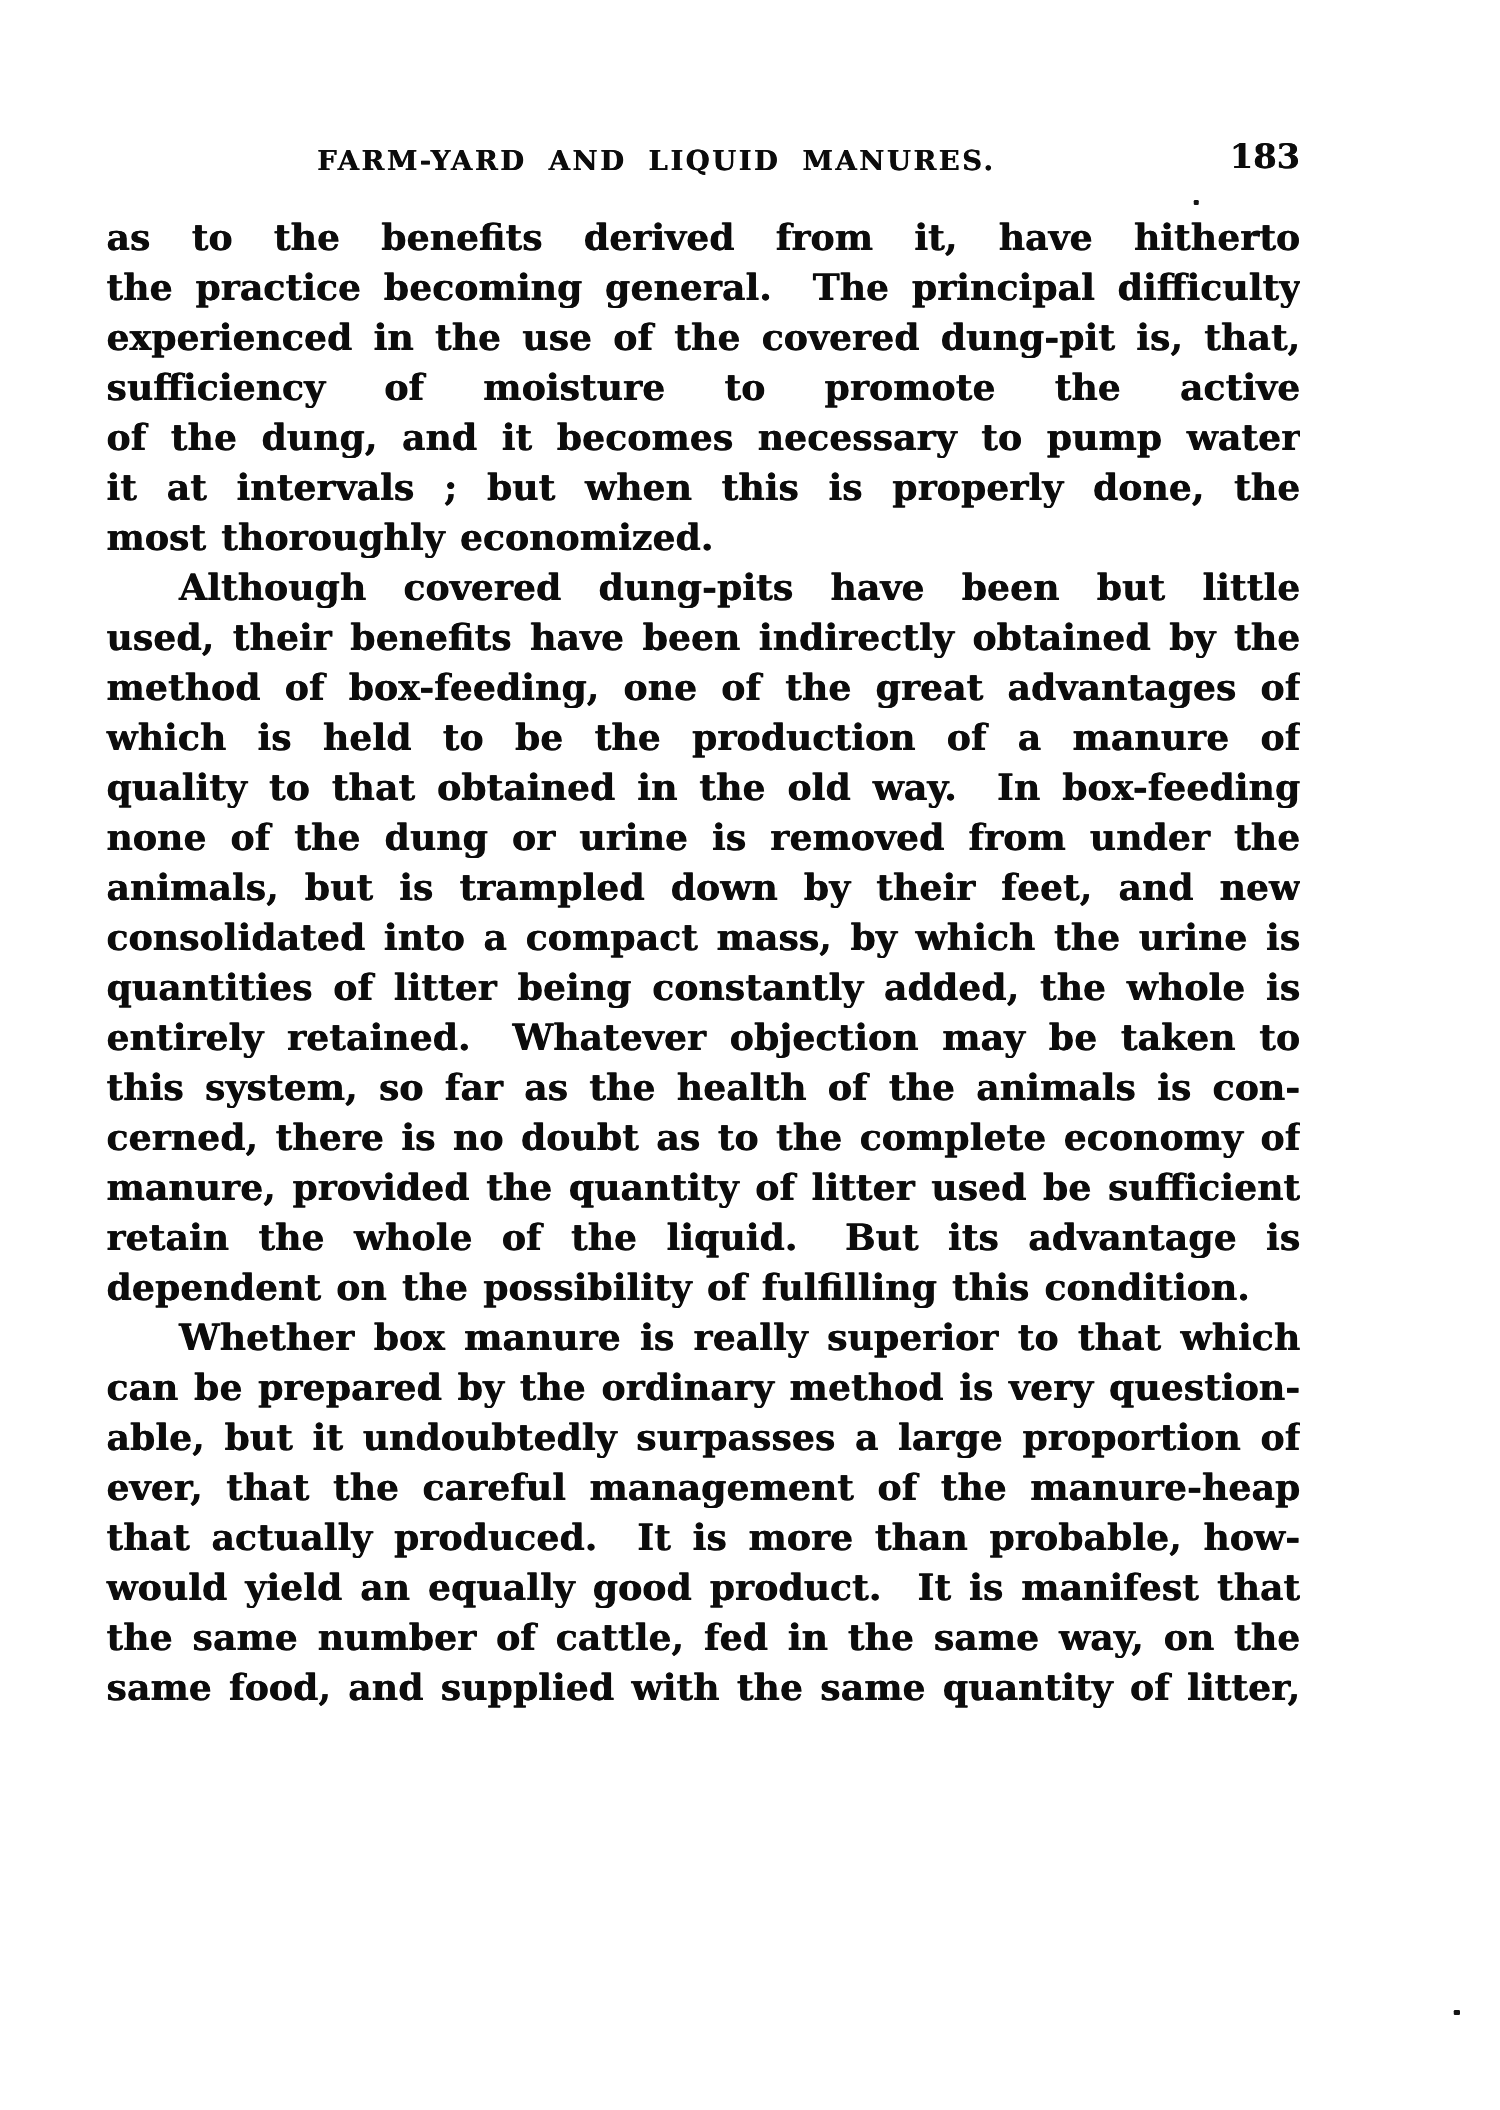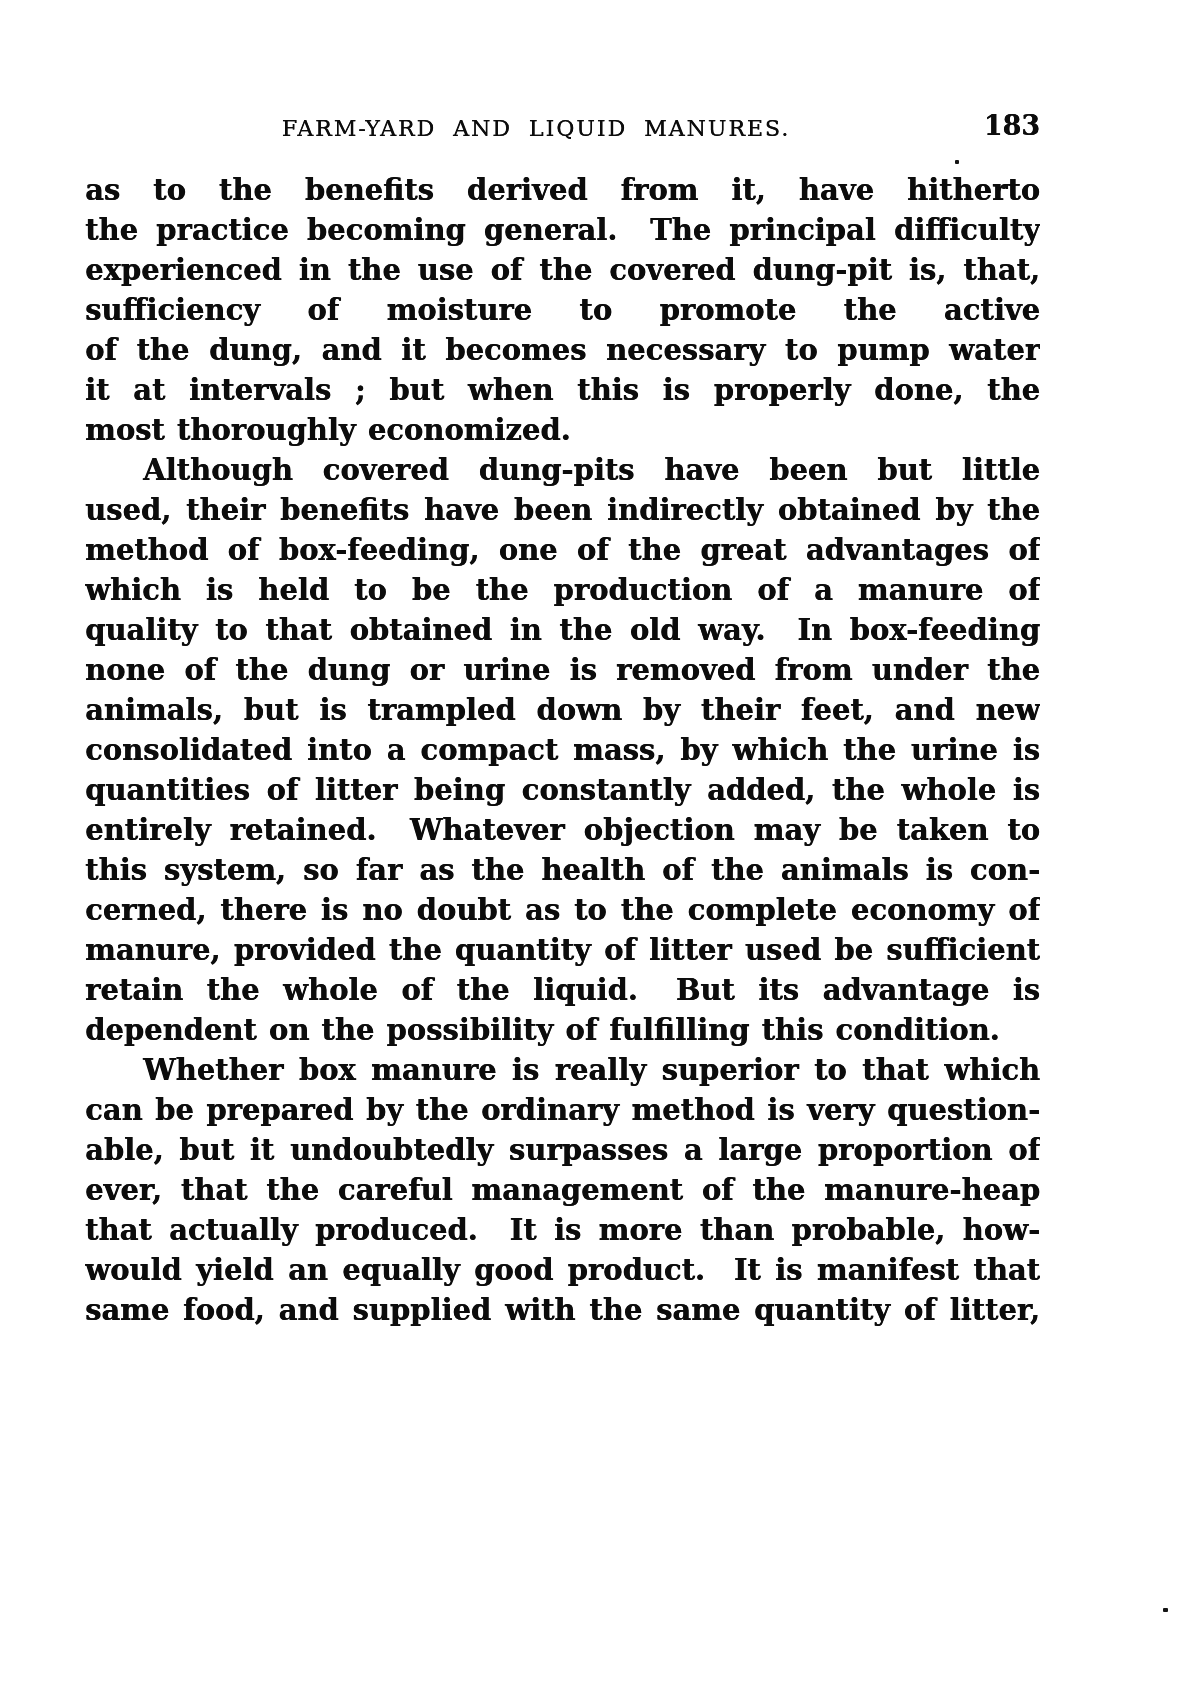--- a/index.html
+++ b/index.html
@@ -12,25 +12,25 @@
     width: 1200px;
     height: 1688px;
     background: #ffffff;
     color: #0c0c0c;
     font-family: "DejaVu Serif", serif;
     overflow: hidden;
   }
   .running-header {
     position: absolute;
     top: 116px;
-    left: 96px;
+    left: 85px;
     width: 880px;
     text-align: center;
     font-size: 22px;
-    font-weight: normal;
+    font-weight: bold;
     letter-spacing: 2px;
     word-spacing: 8px;
     white-space: nowrap;
     text-shadow: 0.4px 0 currentColor;
   }
   .page-number {
     position: absolute;
     top: 110px;
     right: 160px;
     font-size: 27px;
@@ -108,20 +108,21 @@
       <div class="line end">dependent on the possibility of fulfilling this condition.</div>
     </div>
 
     <div>
       <div class="line indent">Whether box manure is really superior to that which</div>
       <div class="line">can be prepared by the ordinary method is very question-</div>
       <div class="line">able, but it undoubtedly surpasses a large proportion of</div>
       <div class="line">ever, that the careful management of the manure-heap</div>
       <div class="line">that actually produced.  It is more than probable, how-</div>
       <div class="line">would yield an equally good product.  It is manifest that</div>
+      <div class="line">the same number of cattle, fed in the same way, on the</div>
       <div class="line">same food, and supplied with the same quantity of litter,</div>
     </div>
 
   </div>
 
   <div class="speck s1"></div>
   <div class="speck s2"></div>
   <div class="speck s3"></div>
 
 </div>

